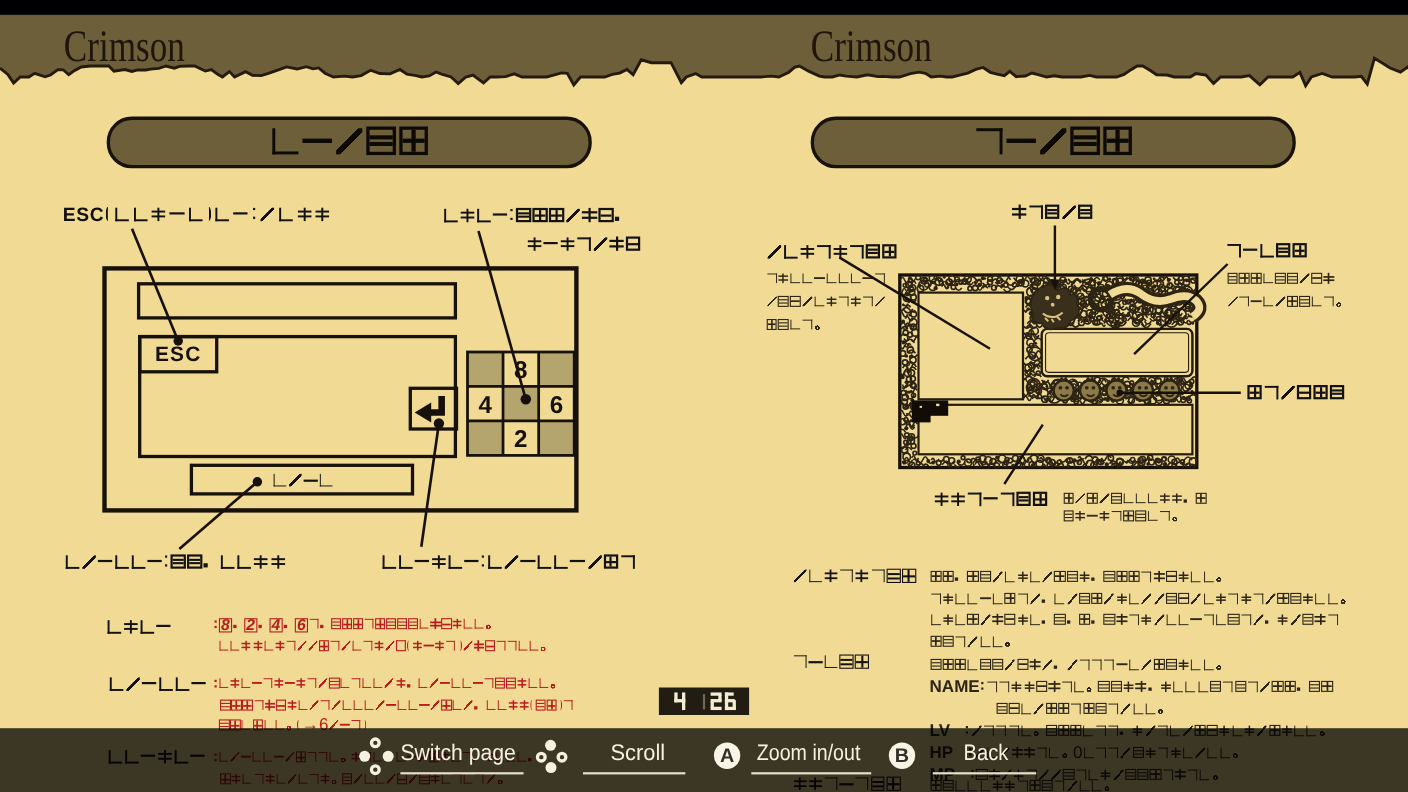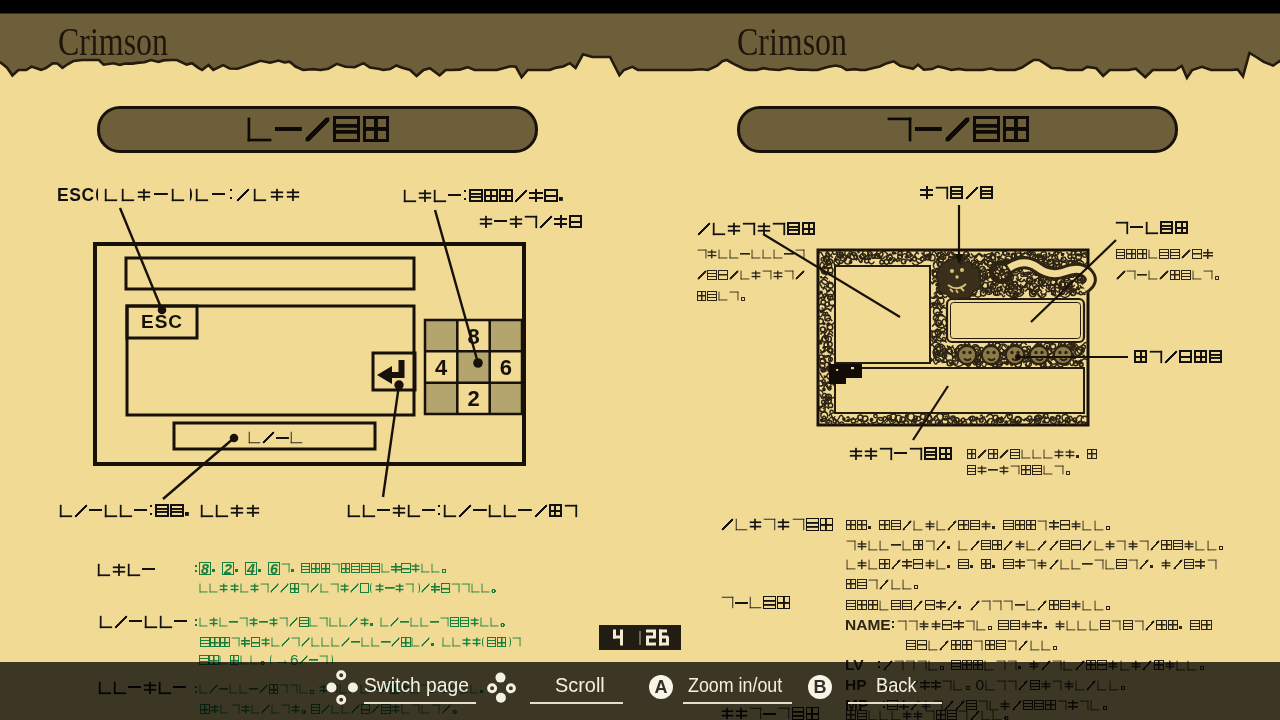--- a/index.html
+++ b/index.html
@@ -1,19 +1,19 @@
 <!DOCTYPE html>
 <html><head><meta charset="utf-8"><style>
 
 *{margin:0;padding:0;box-sizing:border-box}
 html,body{width:1280px;height:720px;overflow:hidden;background:#f0da94;font-family:"Liberation Sans",sans-serif}
 #page{position:absolute;left:0;top:0;width:1280px;height:601px}
 .tl{position:absolute;white-space:nowrap;line-height:1;color:#141414}
 .tl.B{color:#141210}
-.tl.M{color:#15803d}
+.tl.M{color:#b91c1c}
 i.g{display:inline-block;box-sizing:border-box;vertical-align:-0.02em}
 .B i.g{width:.78em;height:.78em;margin:0 .04em;border-color:currentColor}
 .M i.g{width:.6em;height:.64em;margin:0 .025em;border-color:currentColor}
 .M2 i.g{width:.66em;height:.68em;margin:0 .035em;border-color:currentColor}
 .tl.M2{color:#2c2416}
 .W i.g{margin:0 .085em!important}
 .W{letter-spacing:.6px}
 .TT .p0,.TT .p1,.TT .p2,.TT .p3{border-width:.15em}
 .TT .p2{background:linear-gradient(currentColor,currentColor) center/.15em 100% no-repeat,linear-gradient(currentColor,currentColor) center/100% .15em no-repeat}
 .TT .p5{border-left:.15em solid currentColor;border-bottom:.15em solid currentColor}

